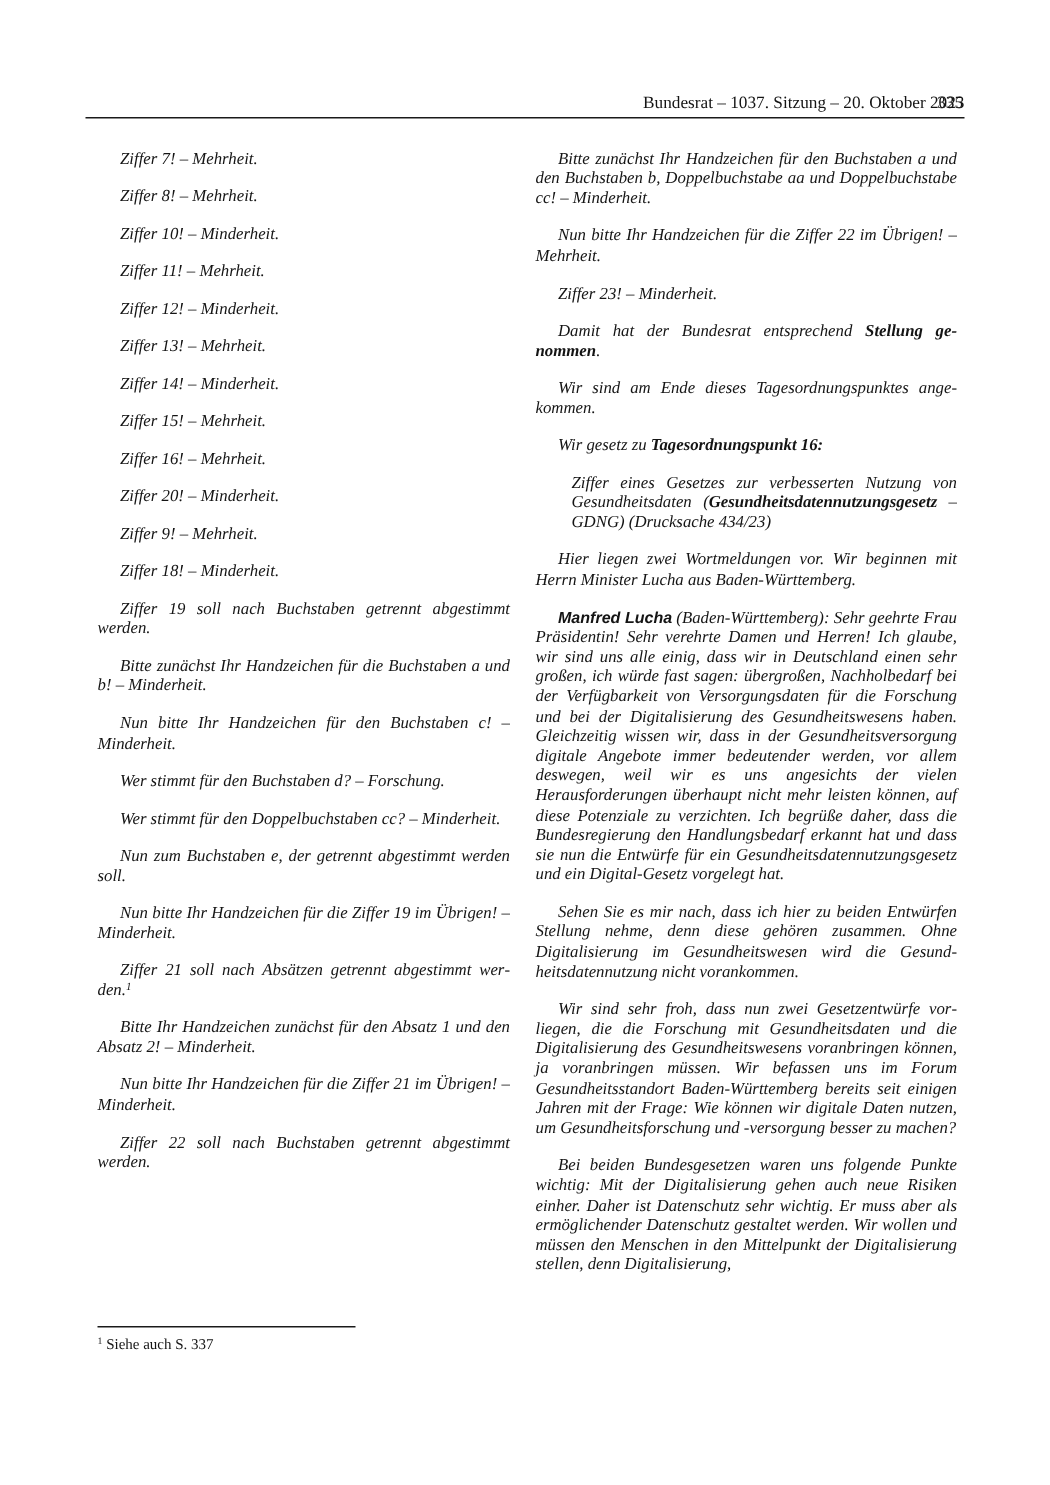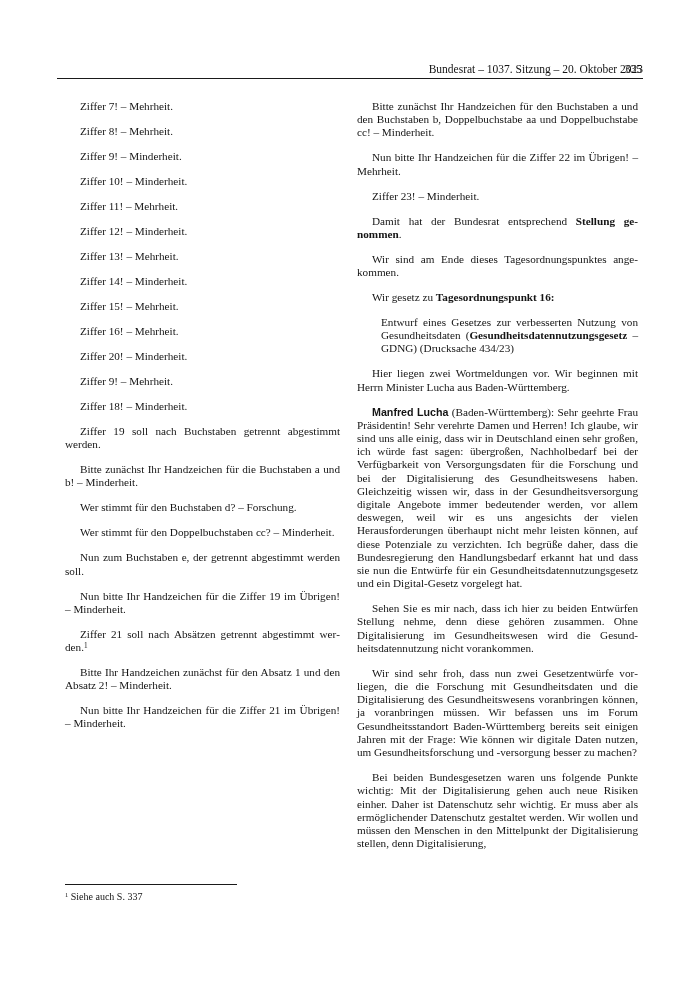--- a/index.html
+++ b/index.html
@@ -46,20 +46,21 @@
     font-size: 11.2px;
     line-height: 13.2px;
     text-align: justify;
     hyphens: manual;
   }
   .col-left  { width: 275px; }
   .col-right { width: 281px; }
   p.para {
     margin: 0 0 11.8px 0;
     text-indent: 15px;
+    font-style: italic;
   }
   p.para.block {
     margin-left: 24px;
     text-indent: 0;
   }
   .bold { font-weight: bold; }
   .sans {
     font-family: "Liberation Sans", sans-serif;
     font-weight: bold;
     font-size: 10.7px;
@@ -95,49 +96,50 @@
 
   <header class="header">
     <span class="header-title">Bundesrat – 1037. Sitzung – 20. Oktober 2023</span>
     <span class="header-page">335</span>
   </header>
 
   <div class="columns">
     <div class="col col-left">
         <p class="para"><span>Ziffer 7! – Mehrheit.</span></p>
         <p class="para"><span>Ziffer 8! – Mehrheit.</span></p>
-        <p class="para"><span>Ziffer 9! – Minderheit.</span></p>
         <p class="para"><span>Ziffer 10! – Minderheit.</span></p>
         <p class="para"><span>Ziffer 11! – Mehrheit.</span></p>
         <p class="para"><span>Ziffer 12! – Minderheit.</span></p>
         <p class="para"><span>Ziffer 13! – Mehrheit.</span></p>
         <p class="para"><span>Ziffer 14! – Minderheit.</span></p>
         <p class="para"><span>Ziffer 15! – Mehrheit.</span></p>
         <p class="para"><span>Ziffer 16! – Mehrheit.</span></p>
         <p class="para"><span>Ziffer 20! – Minderheit.</span></p>
         <p class="para"><span>Ziffer 9! – Mehrheit.</span></p>
         <p class="para"><span>Ziffer 18! – Minderheit.</span></p>
         <p class="para"><span>Ziffer 19 soll nach Buchstaben getrennt abgestimmt werden.</span></p>
         <p class="para"><span>Bitte zunächst Ihr Handzeichen für die Buchstaben a und b! – Minderheit.</span></p>
+        <p class="para"><span>Nun bitte Ihr Handzeichen für den Buchstaben c! – Minderheit.</span></p>
         <p class="para"><span>Wer stimmt für den Buchstaben d? – Forschung.</span></p>
         <p class="para"><span>Wer stimmt für den Doppelbuchstaben cc? – Minder­heit.</span></p>
         <p class="para"><span>Nun zum Buchstaben e, der getrennt abgestimmt wer­den soll.</span></p>
         <p class="para"><span>Nun bitte Ihr Handzeichen für die Ziffer 19 im Übri­gen! – Minderheit.</span></p>
         <p class="para"><span>Ziffer 21 soll nach Absätzen getrennt abgestimmt wer­den.</span><sup>1</sup></p>
         <p class="para"><span>Bitte Ihr Handzeichen zunächst für den Absatz 1 und den Absatz 2! – Minderheit.</span></p>
         <p class="para"><span>Nun bitte Ihr Handzeichen für die Ziffer 21 im Übri­gen! – Minderheit.</span></p>
+        <p class="para"><span>Ziffer 22 soll nach Buchstaben getrennt abgestimmt werden.</span></p>
       </div>
     <div class="col col-right">
         <p class="para"><span>Bitte zunächst Ihr Handzeichen für den Buchstaben a und den Buchstaben b, Doppelbuchstabe aa und Doppel­buchstabe cc! – Minderheit.</span></p>
         <p class="para"><span>Nun bitte Ihr Handzeichen für die Ziffer 22 im Übri­gen! – Mehrheit.</span></p>
         <p class="para"><span>Ziffer 23! – Minderheit.</span></p>
         <p class="para"><span>Damit hat der Bundesrat entsprechend </span><span class="bold">Stellung ge­nommen</span><span>.</span></p>
         <p class="para"><span>Wir sind am Ende dieses Tagesordnungspunktes ange­kommen.</span></p>
         <p class="para"><span>Wir gesetz zu </span><span class="bold">Tagesordnungspunkt 16:</span></p>
-        <p class="para block"><span>Entwurf eines Gesetzes zur verbesserten Nutzung von Gesundheitsdaten (</span><span class="bold">Gesundheitsdatennutzungs­gesetz</span><span> – GDNG) (Drucksache 434/23)</span></p>
+        <p class="para block"><span>Ziffer eines Gesetzes zur verbesserten Nutzung von Gesundheitsdaten (</span><span class="bold">Gesundheitsdatennutzungs­gesetz</span><span> – GDNG) (Drucksache 434/23)</span></p>
         <p class="para"><span>Hier liegen zwei Wortmeldungen vor. Wir beginnen mit Herrn Minister Lucha aus Baden-Württemberg.</span></p>
         <p class="para"><span class="sans">Manfred Lucha</span><span> (Baden-Württemberg): Sehr geehrte Frau Präsidentin! Sehr verehrte Damen und Herren! Ich glaube, wir sind uns alle einig, dass wir in Deutschland einen sehr großen, ich würde fast sagen: übergroßen, Nachholbedarf bei der Verfügbarkeit von Versorgungsda­ten für die Forschung und bei der Digitalisierung des Gesundheitswesens haben. Gleichzeitig wissen wir, dass in der Gesundheitsversorgung digitale Angebote immer bedeutender werden, vor allem deswegen, weil wir es uns angesichts der vielen Herausforderungen überhaupt nicht mehr leisten können, auf diese Potenziale zu verzichten. Ich begrüße daher, dass die Bundesregierung den Hand­lungsbedarf erkannt hat und dass sie nun die Entwürfe für ein Gesundheitsdatennutzungsgesetz und ein Digital-Gesetz vorgelegt hat.</span></p>
         <p class="para"><span>Sehen Sie es mir nach, dass ich hier zu beiden Entwür­fen Stellung nehme, denn diese gehören zusammen. Ohne Digitalisierung im Gesundheitswesen wird die Gesund­heitsdatennutzung nicht vorankommen.</span></p>
         <p class="para"><span>Wir sind sehr froh, dass nun zwei Gesetzentwürfe vor­liegen, die die Forschung mit Gesundheitsdaten und die Digitalisierung des Gesundheitswesens voranbringen können, ja voranbringen müssen. Wir befassen uns im Forum Gesundheitsstandort Baden-Württemberg bereits seit einigen Jahren mit der Frage: Wie können wir digita­le Daten nutzen, um Gesundheitsforschung und -ver­sorgung besser zu machen?</span></p>
         <p class="para"><span>Bei beiden Bundesgesetzen waren uns folgende Punk­te wichtig: Mit der Digitalisierung gehen auch neue Risi­ken einher. Daher ist Datenschutz sehr wichtig. Er muss aber als ermöglichender Datenschutz gestaltet werden. Wir wollen und müssen den Menschen in den Mittel­punkt der Digitalisierung stellen, denn Digitalisierung,</span></p>
       </div>
   </div>
 
   <div class="footnote">
     <div class="footnote-rule"></div>

